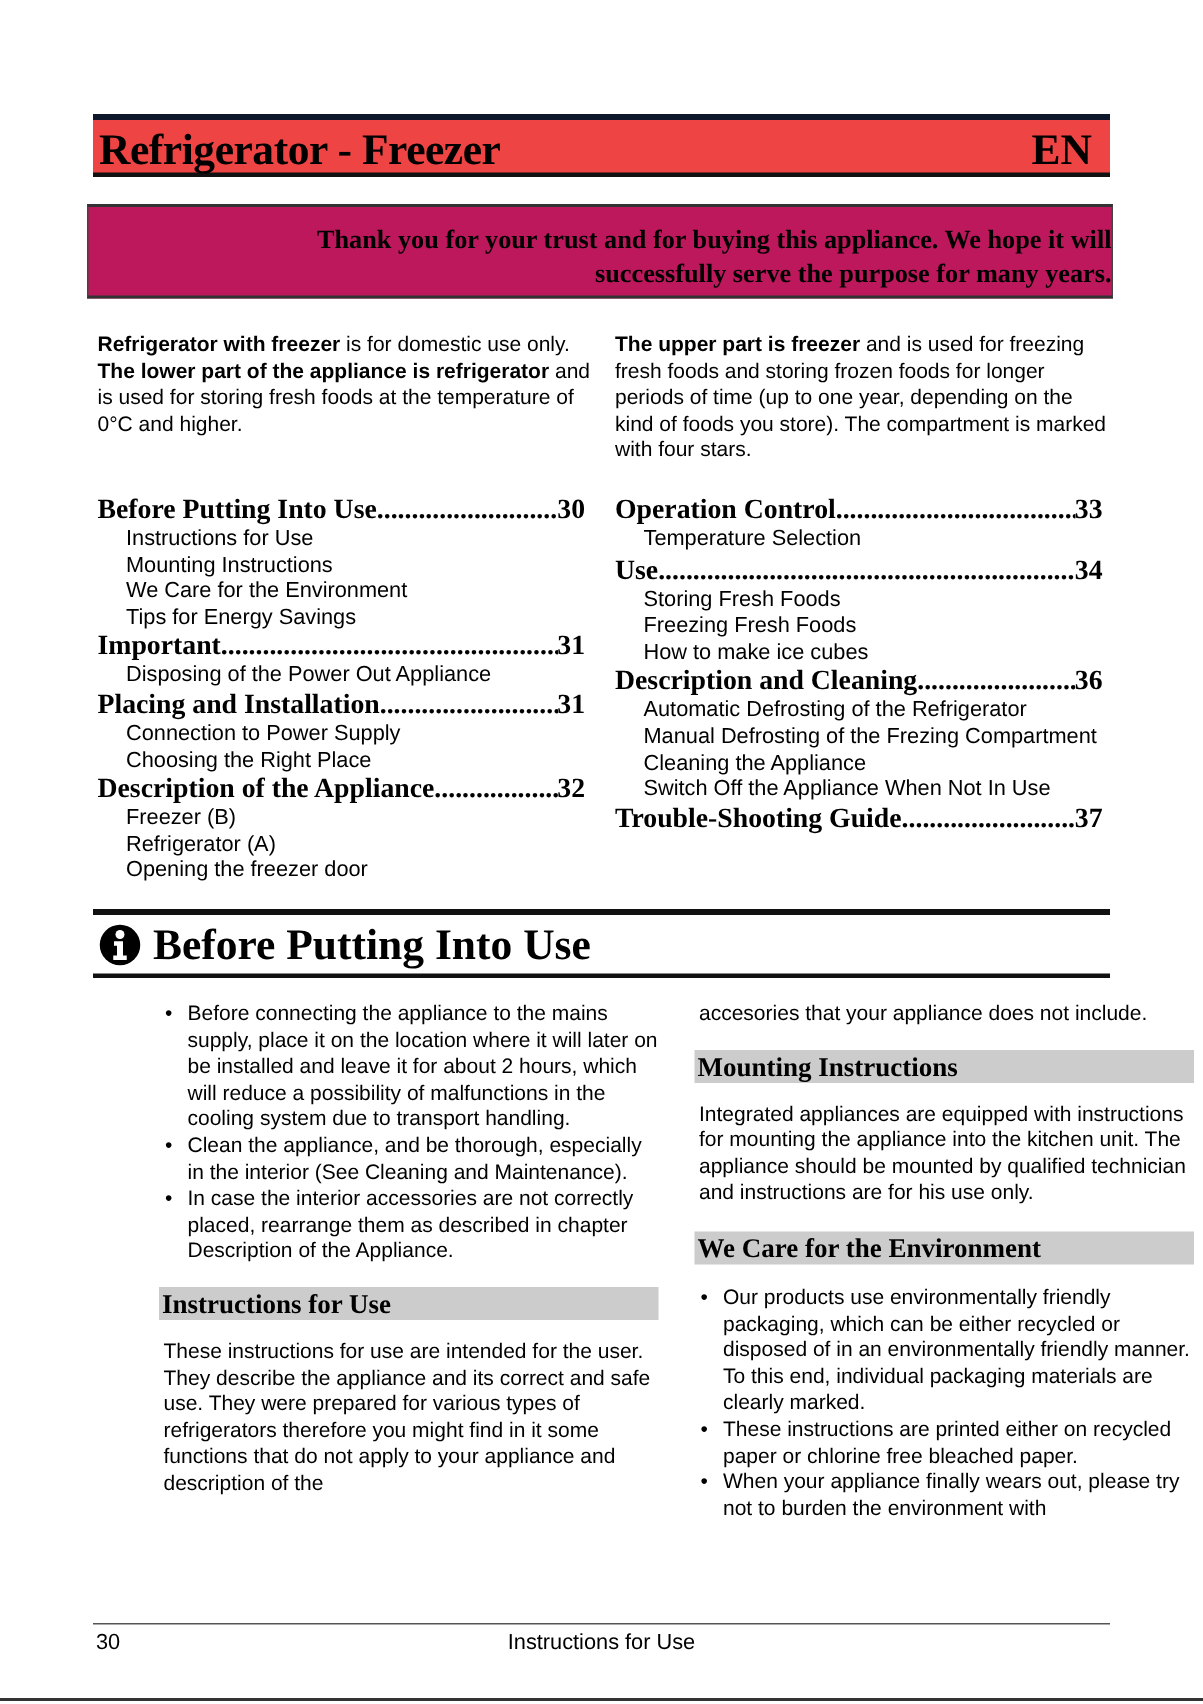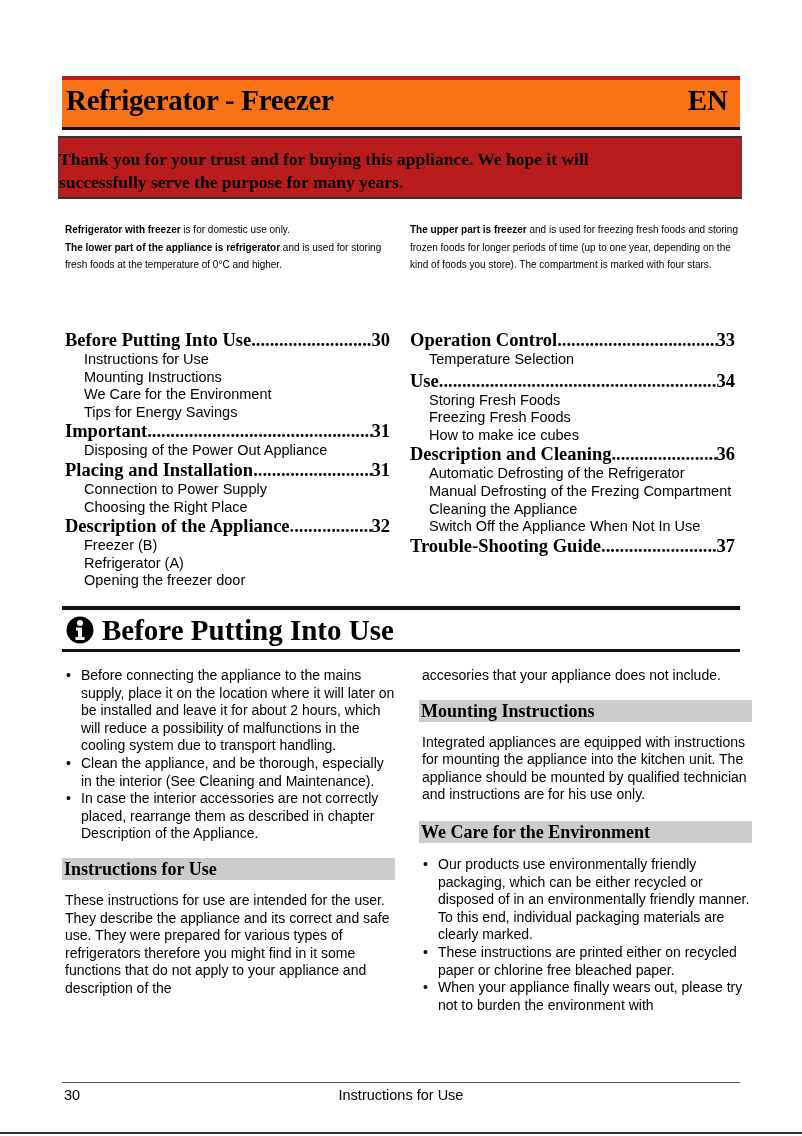--- a/index.html
+++ b/index.html
@@ -1,32 +1,32 @@
 <!DOCTYPE html>
 <html><head>
 <meta charset="utf-8">
 <style>
   html, body { margin: 0; padding: 0; background: #ffffff; }
   body { width: 802px; height: 1136px; position: relative; overflow: hidden; color: #000; }
   .serif { font-family: "Liberation Serif", "DejaVu Serif", serif; }
   .sans { font-family: "Liberation Sans", "DejaVu Sans", sans-serif; }
 
   
-  .doc-header { position: absolute; left: 62px; top: 76px; width: 678px; height: 54px;
-    background: #f97316; border-top: 4px solid #b91c1c; border-bottom: 3px solid #111; box-sizing: border-box; }
+  .doc-header { position: absolute; left: 62px; top: 76px; width: 678px; height: 42px;
+    background: #ef4444; border-top: 4px solid #0f172a; border-bottom: 3px solid #111; box-sizing: border-box; }
   .doc-header .title { position: absolute; left: 4px; top: 4px; font-size: 29px; font-weight: bold; letter-spacing: -0.3px; }
   .doc-header .lang { position: absolute; right: 12px; top: 4px; font-size: 29px; font-weight: bold; }
 
   
   .thanks { position: absolute; left: 58px; top: 136px; width: 684px; height: 63px;
-    background: #b91c1c; border: 1px solid #444; border-top: 2px solid #333; border-bottom: 2px solid #333; box-sizing: border-box;
-    text-align: left; font-size: 17.5px; font-weight: bold; line-height: 23px; padding-top: 10px; }
+    background: #be185d; border: 1px solid #444; border-top: 2px solid #333; border-bottom: 2px solid #333; box-sizing: border-box;
+    text-align: right; font-size: 17.5px; font-weight: bold; line-height: 23px; padding-top: 10px; }
 
   
-  .col { position: absolute; font-size: 10px; line-height: 17.5px; }
+  .col { position: absolute; font-size: 14px; line-height: 17.5px; }
   .intro-left { left: 65px; top: 221px; width: 330px; }
   .intro-right { left: 410px; top: 221px; width: 330px; }
 
   
   .toc { position: absolute; width: 325px; }
   .toc-left { left: 65px; top: 330px; }
   .toc-right { left: 410px; top: 330px; }
   .toc-main { display: flex; font-size: 18.5px; font-weight: bold; line-height: 21px; white-space: nowrap; }
   .toc-main .lbl { flex: 0 0 auto; }
   .toc-main .dots { flex: 1 1 auto; overflow: hidden; }
@@ -34,21 +34,21 @@
   .toc-main .pg { flex: 0 0 auto; }
   .toc-sub { font-size: 14.5px; line-height: 17.6px; padding-left: 19px; }
 
   
   .section-title { position: absolute; left: 62px; top: 606px; width: 678px; height: 46px;
     border-top: 4px solid #111; border-bottom: 3px solid #111; box-sizing: border-box; }
   .section-title .info-icon { position: absolute; left: 4px; top: 6px; width: 28px; height: 28px; }
   .section-title .stxt { position: absolute; left: 40px; top: 4px; font-size: 29px; font-weight: bold; }
 
   
-  .body-col { position: absolute; width: 330px; font-size: 14px; line-height: 17.6px; }
+  .body-col { position: absolute; width: 330px; font-size: 14px; line-height: 17.6px; margin-left: 44px; }
   .body-left { left: 65px; top: 667px; }
   .body-right { left: 422px; top: 667px; }
   ul.bullets { margin: 0; padding: 0; list-style: none; }
   ul.bullets li { position: relative; padding-left: 16px; }
   ul.bullets li::before { content: "•"; position: absolute; left: 1px; top: 0; }
   .sub-head { background: #cccccc; font-size: 18px; font-weight: bold; line-height: 22px; padding-left: 2px; margin-left: -3px; width: 331px; }
   p { margin: 0; }
 
   .footer-line { position: absolute; left: 62px; top: 1082px; width: 678px; border-top: 1px solid #555; }
   .footer-page { position: absolute; left: 64px; top: 1087px; font-size: 14.5px; }

